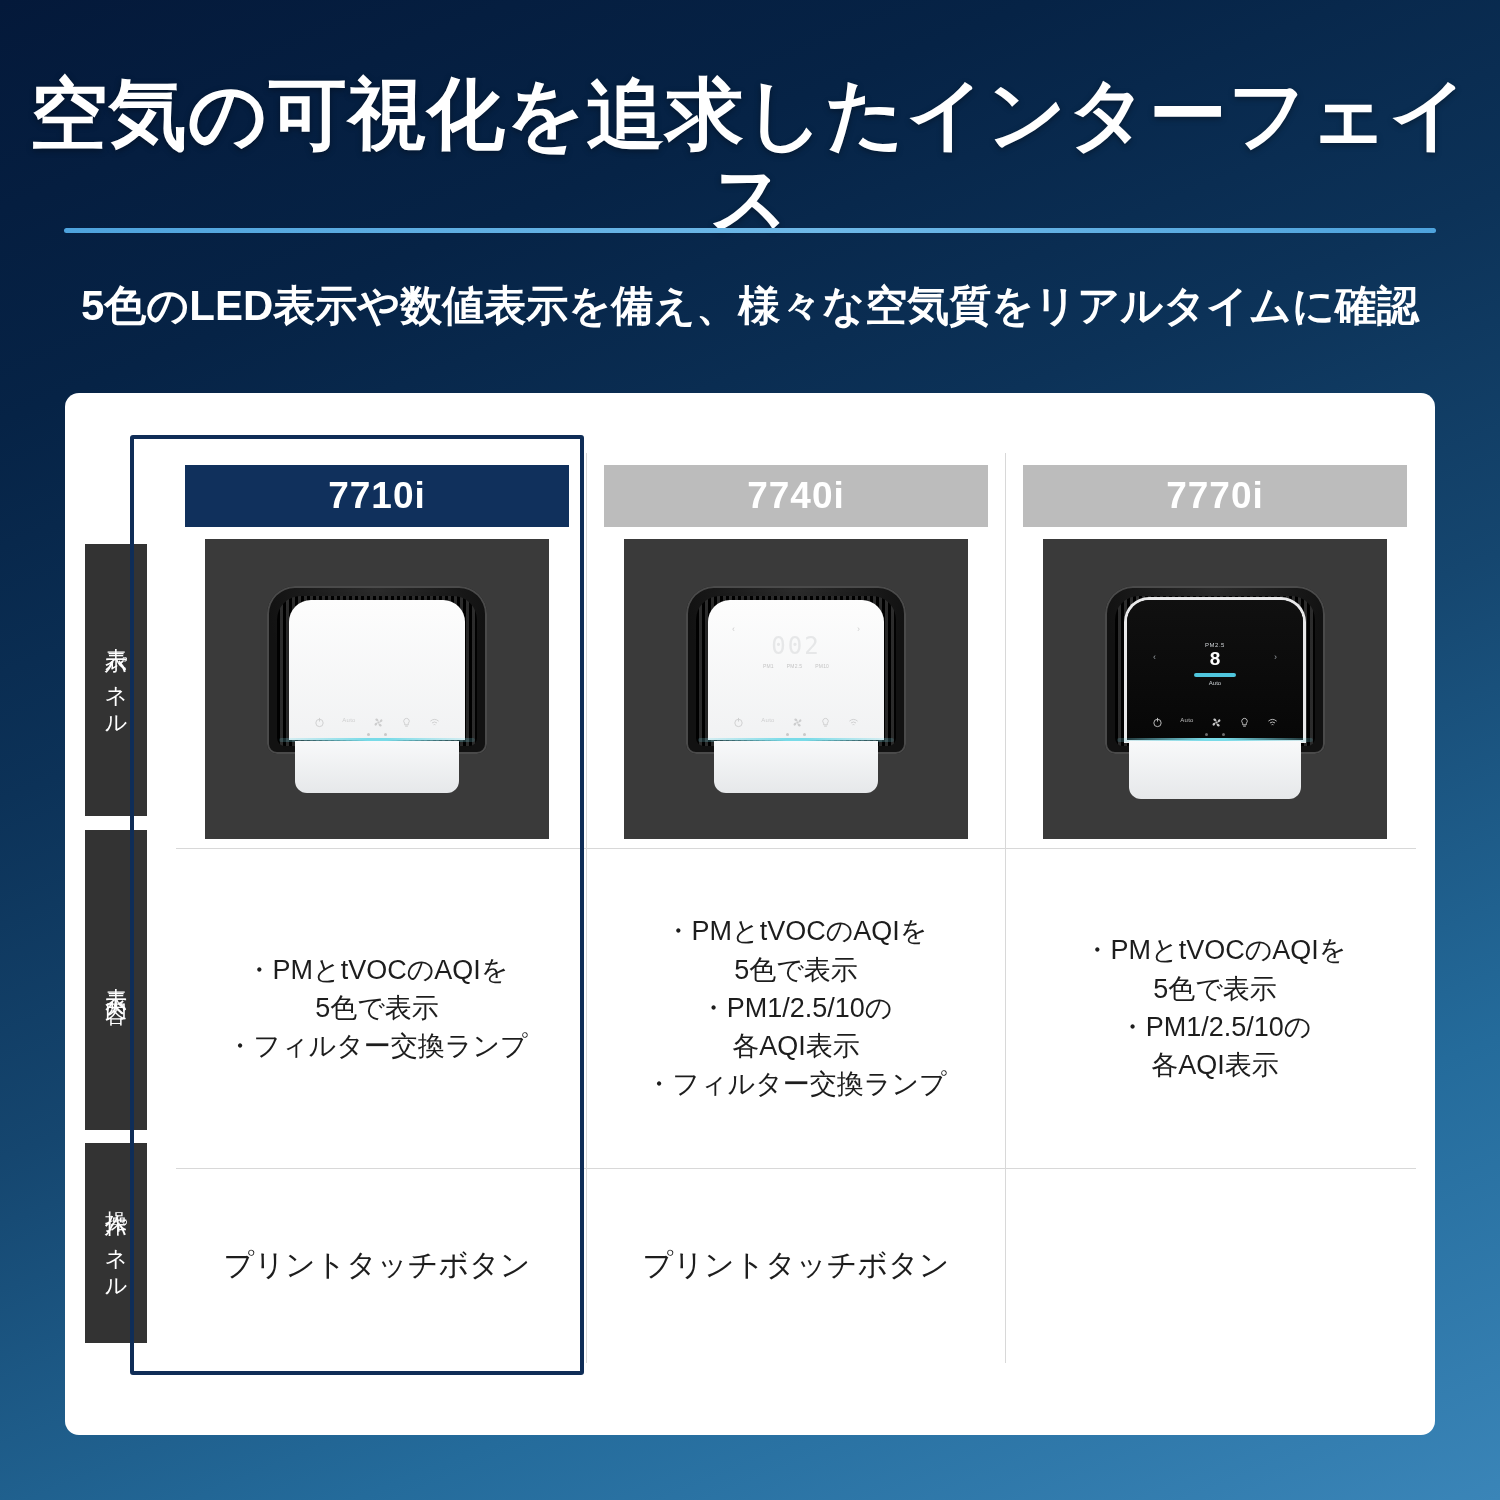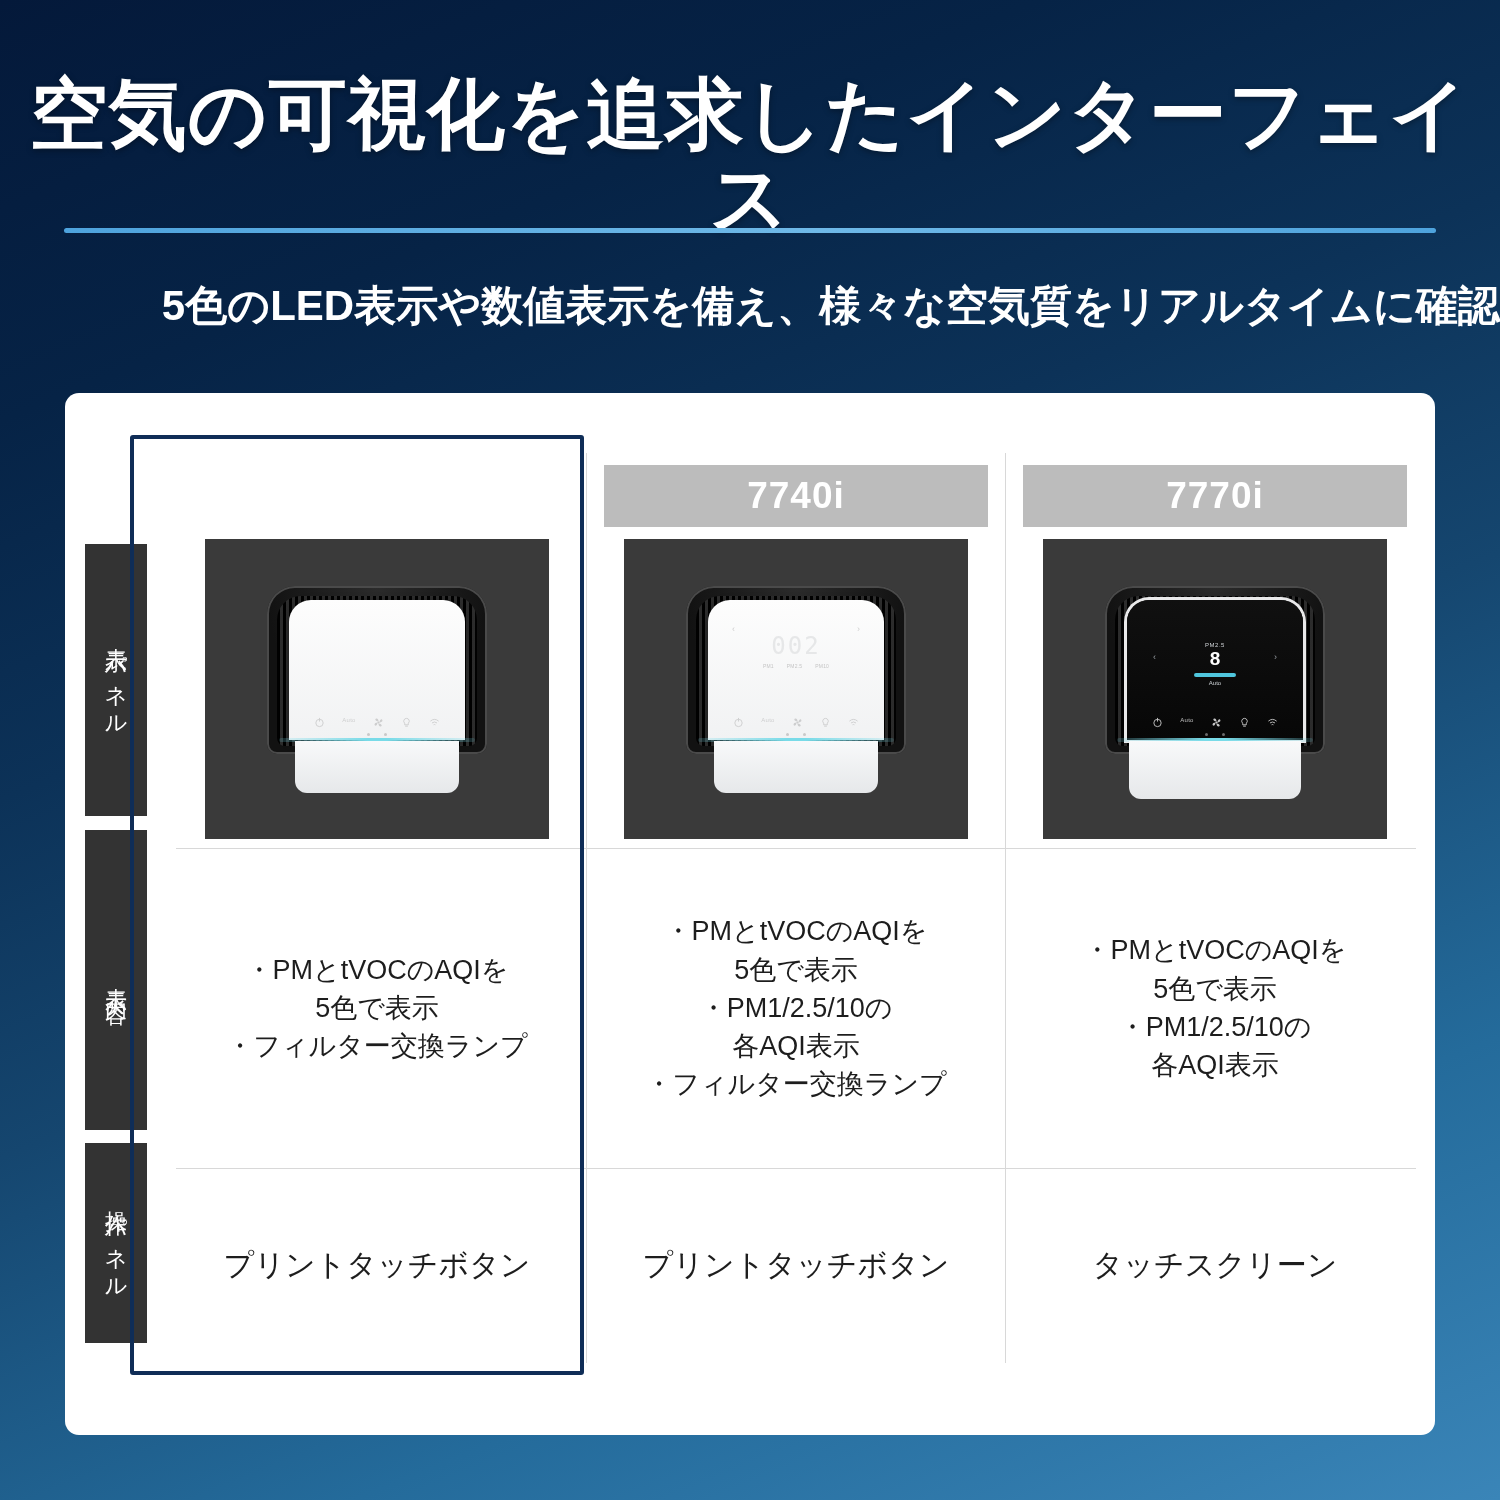--- a/index.html
+++ b/index.html
@@ -28,21 +28,21 @@
     line-height:1.08;
     text-shadow:0 2px 6px rgba(0,0,0,.35);
   }
   .rule{
     position:absolute;left:64px;top:228px;width:1372px;height:5px;
     background:linear-gradient(90deg,#4ea3dd,#6fb9e8 55%,#4ea3dd);
     border-radius:3px;
   }
   .subtitle{
     position:absolute;left:0;right:0;top:278px;
-    text-align:right;color:#ffffff;
+    text-align:center;color:#ffffff;
     font-size:42px;font-weight:bold;letter-spacing:0px;
   }
 
   
   .card{
     position:absolute;left:65px;top:393px;width:1370px;height:1042px;
     background:#ffffff;border-radius:14px;
   }
 
   
@@ -197,20 +197,21 @@
     <div class="table">
 
       <div class="vline v1"></div>
       <div class="vline v2"></div>
       <div class="hline h1"></div>
       <div class="hline h2"></div>
 
       <div class="col c1">
         <div class="highlight"></div>
 
+        <div class="modelbar active">7710i</div>
 
         <div class="photo">
           <div class="device">
             <div class="shell">
               <div class="grille"></div>
             </div>
             <div class="faceplate">
               <div class="touchrow">
                 <span class="ticon">
                       <svg viewBox="0 0 24 24" fill="none" stroke="#9a9a9a" stroke-width="2">
@@ -392,20 +393,19 @@
           </div>
         </div>
 
         <div class="cell content">
           <div class="ln">・PMとtVOCのAQIを</div>
           <div class="ln">5色で表示</div>
           <div class="ln">・PM1/2.5/10の</div>
           <div class="ln">各AQI表示</div>
         </div>
 
-        <div class="cell op">タッチスクリーン</div>
       </div>
 
     </div>
   </div>
 
 </div>
 </div>
 
 </body></html>

